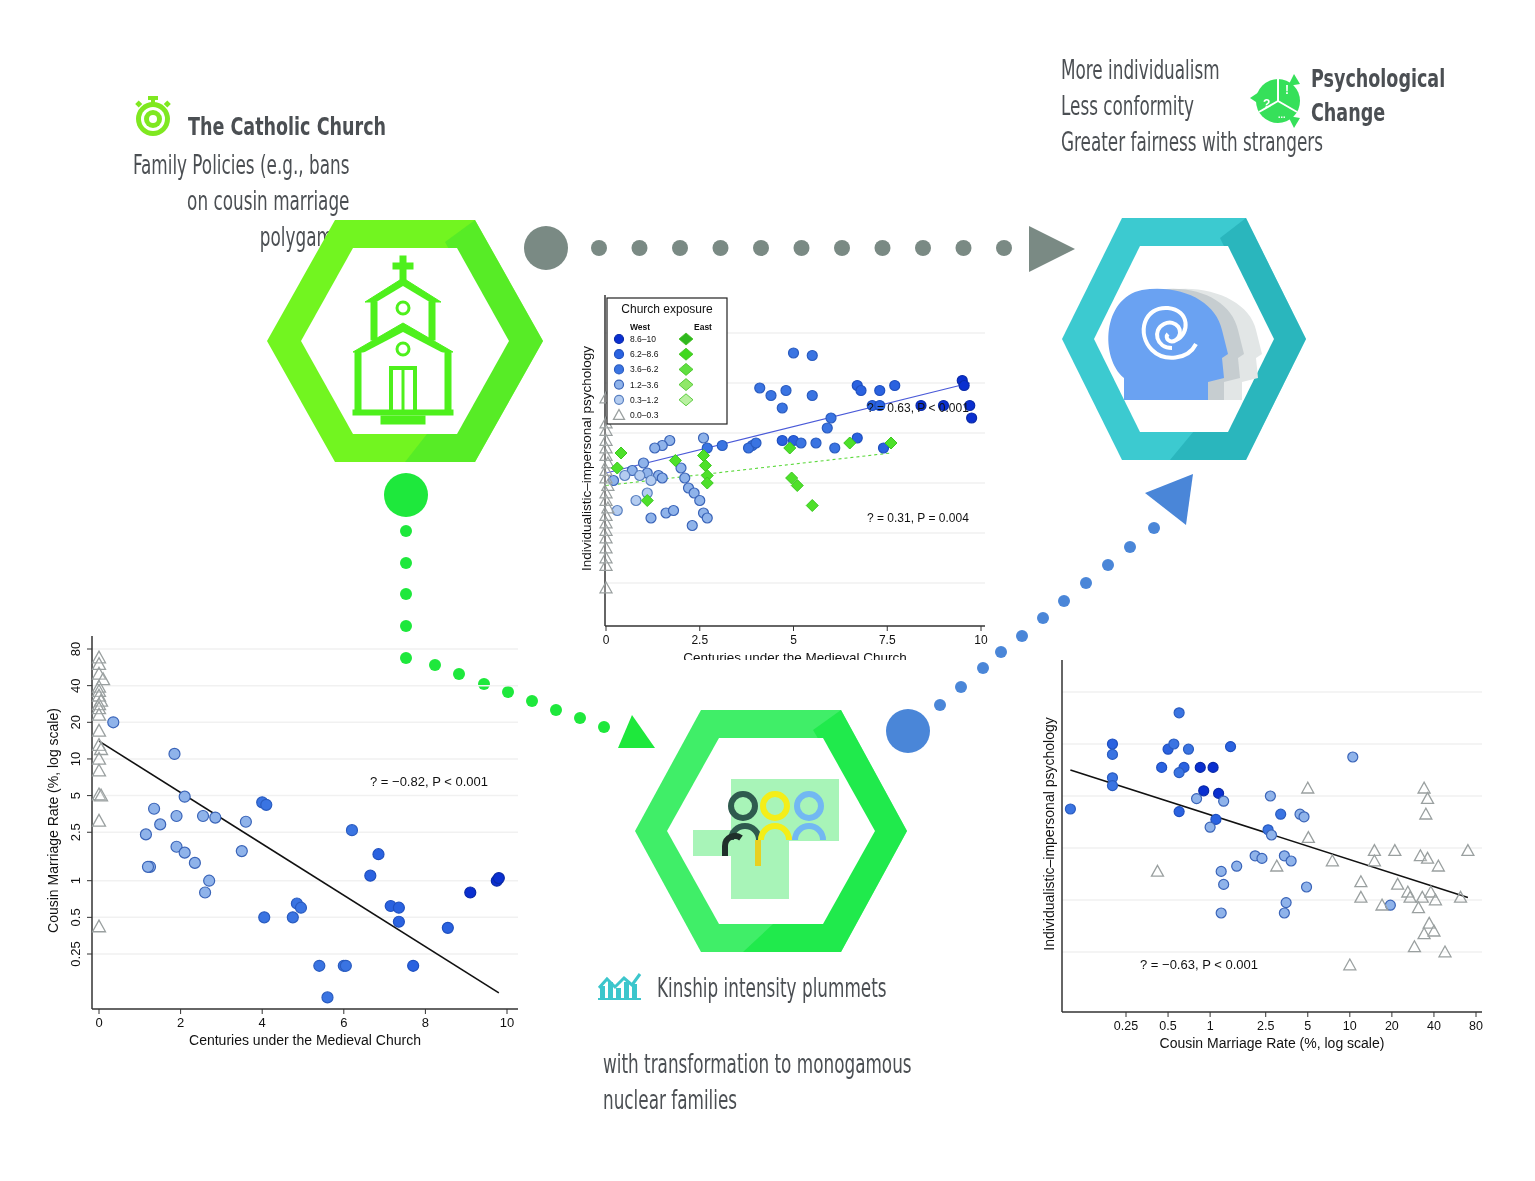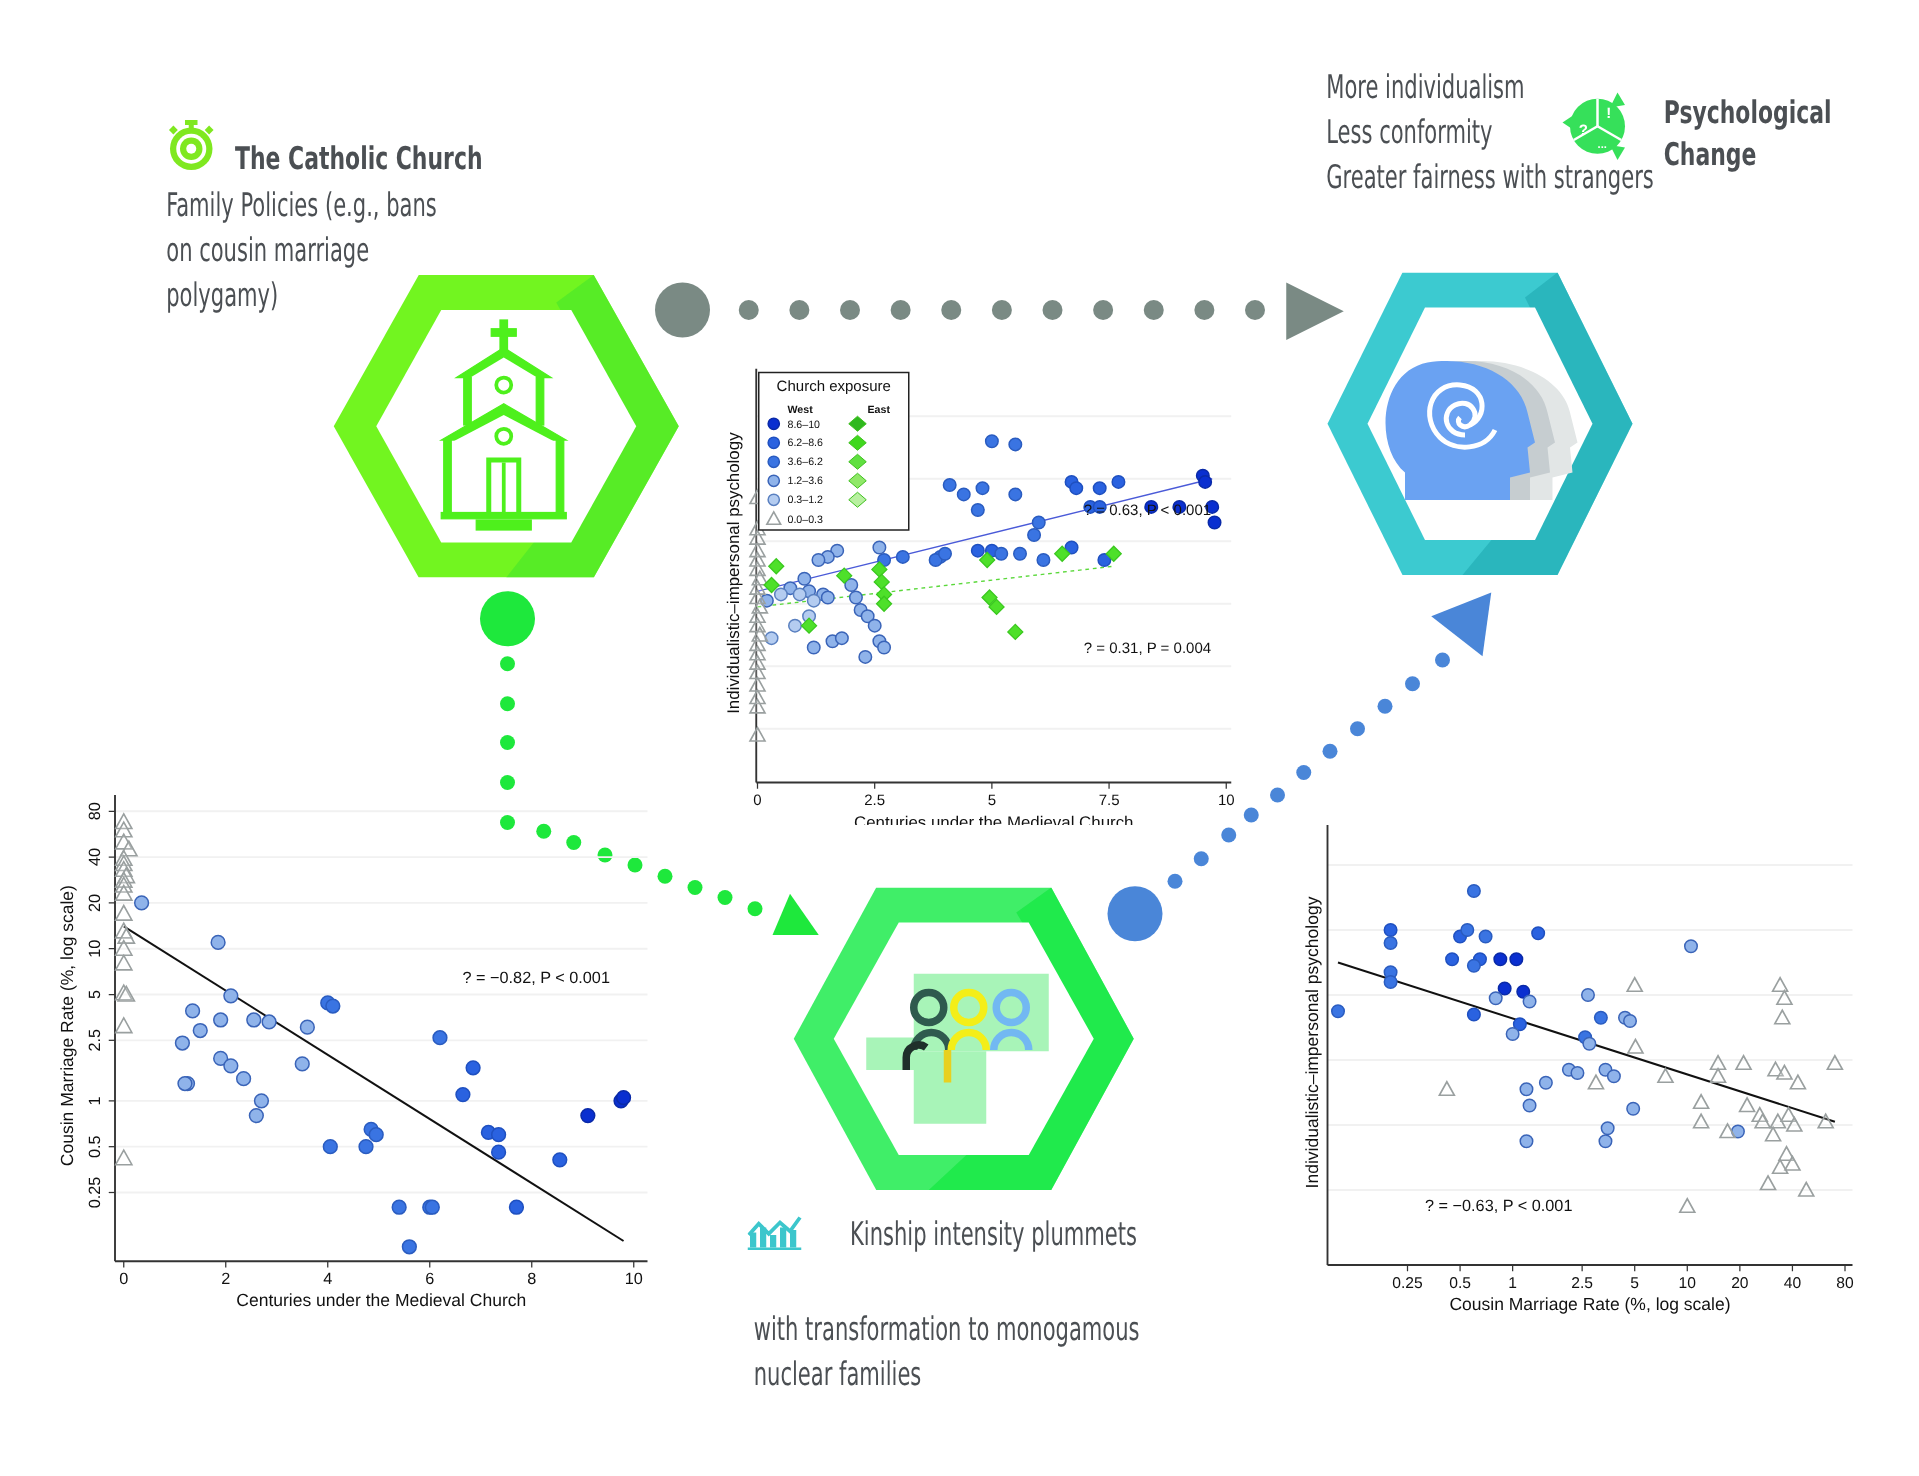--- a/index.html
+++ b/index.html
@@ -21,21 +21,21 @@
       <circle cx="20" cy="23" r="17" fill="#7fe820"></circle>
       <circle cx="20" cy="23" r="12" fill="#ffffff"></circle>
       <circle cx="20" cy="23" r="9" fill="#7fe820"></circle>
       <circle cx="20" cy="23" r="4" fill="#ffffff"></circle>
       <rect x="3" y="6" width="5" height="5" fill="#7fe820" transform="rotate(-45 5 8)"></rect>
       <rect x="32" y="6" width="5" height="5" fill="#7fe820" transform="rotate(45 35 8)"></rect>
     </svg>
   </span>
   <div class="abs title-bold" style="left:55px; top:16px;">The Catholic Church</div>
 </div>
-<div class="abs" style="left:133px; top:147px;">
+<div class="abs" style="left:133px; top:147px;text-align:right;">
   <div class="body-text">Family Policies (e.g., bans</div>
   <div class="body-text">on cousin marriage</div>
   <div class="body-text">polygamy)</div>
 </div>
 
 <div class="abs" style="left:1061px; top:52px;">
   <div class="body-text">More individualism</div>
   <div class="body-text">Less conformity</div>
   <div class="body-text">Greater fairness with strangers</div>
 </div>
@@ -46,37 +46,37 @@
     <polygon points="46,4 40,16 52,14" fill="#36e05a"></polygon>
     <polygon points="46,58 40,46 52,48" fill="#36e05a"></polygon>
     <line x1="30" y1="31" x2="30" y2="9" stroke="#fff" stroke-width="2"></line>
     <line x1="30" y1="31" x2="11" y2="42" stroke="#fff" stroke-width="2"></line>
     <line x1="30" y1="31" x2="49" y2="42" stroke="#fff" stroke-width="2"></line>
     <text x="37" y="24" font-size="12" fill="#fff" font-weight="bold">!</text>
     <text x="15" y="38" font-size="12" fill="#fff" font-weight="bold">?</text>
     <text x="30" y="48" font-size="9" fill="#fff" font-weight="bold">...</text>
   </svg>
 </span>
-<div class="abs" style="left:1311px; top:73px;margin-left:20px;">
+<div class="abs" style="left:1311px; top:62px;">
   <div class="title-bold" style="line-height:34px;">Psychological</div>
   <div class="title-bold" style="line-height:34px;">Change</div>
 </div>
 
 <span class="abs" style="left:598px; top:971px;">
   <svg width="44" height="30" viewBox="0 0 44 30">
     <polyline points="1,17 9,8 17,16 26,7 34,14 42,3" fill="none" stroke="#3cc6cc" stroke-width="3"></polyline>
     <rect x="2" y="15" width="5" height="12" fill="#3cc6cc"></rect>
     <rect x="10" y="11" width="5" height="16" fill="#3cc6cc"></rect>
     <rect x="18" y="17" width="5" height="10" fill="#3cc6cc"></rect>
     <rect x="26" y="11" width="5" height="16" fill="#3cc6cc"></rect>
     <rect x="34" y="13" width="5" height="14" fill="#3cc6cc"></rect>
     <rect x="0" y="27" width="43" height="2" fill="#3cc6cc"></rect>
   </svg>
 </span>
-<div class="abs" style="left:680px; top:970px;">
+<div class="abs" style="left:657px; top:970px;">
   <div class="body-text">Kinship intensity plummets</div>
 </div>
 <div class="abs" style="left:603px; top:1046px;">
   <div class="body-text">with transformation to monogamous</div>
   <div class="body-text">nuclear families</div>
 </div>
 
 <svg class="abs" style="left:265px; top:220px;" width="280" height="242" viewBox="0 0 280 242">
   <polygon points="70,0 210,0 278,121 210,242 70,242 2,121" fill="#72f520" rx="10"></polygon>
   <polygon points="210,0 278,121 210,242 140,242 235,121 180,22" fill="#4ce82a" opacity="0.7"></polygon>

